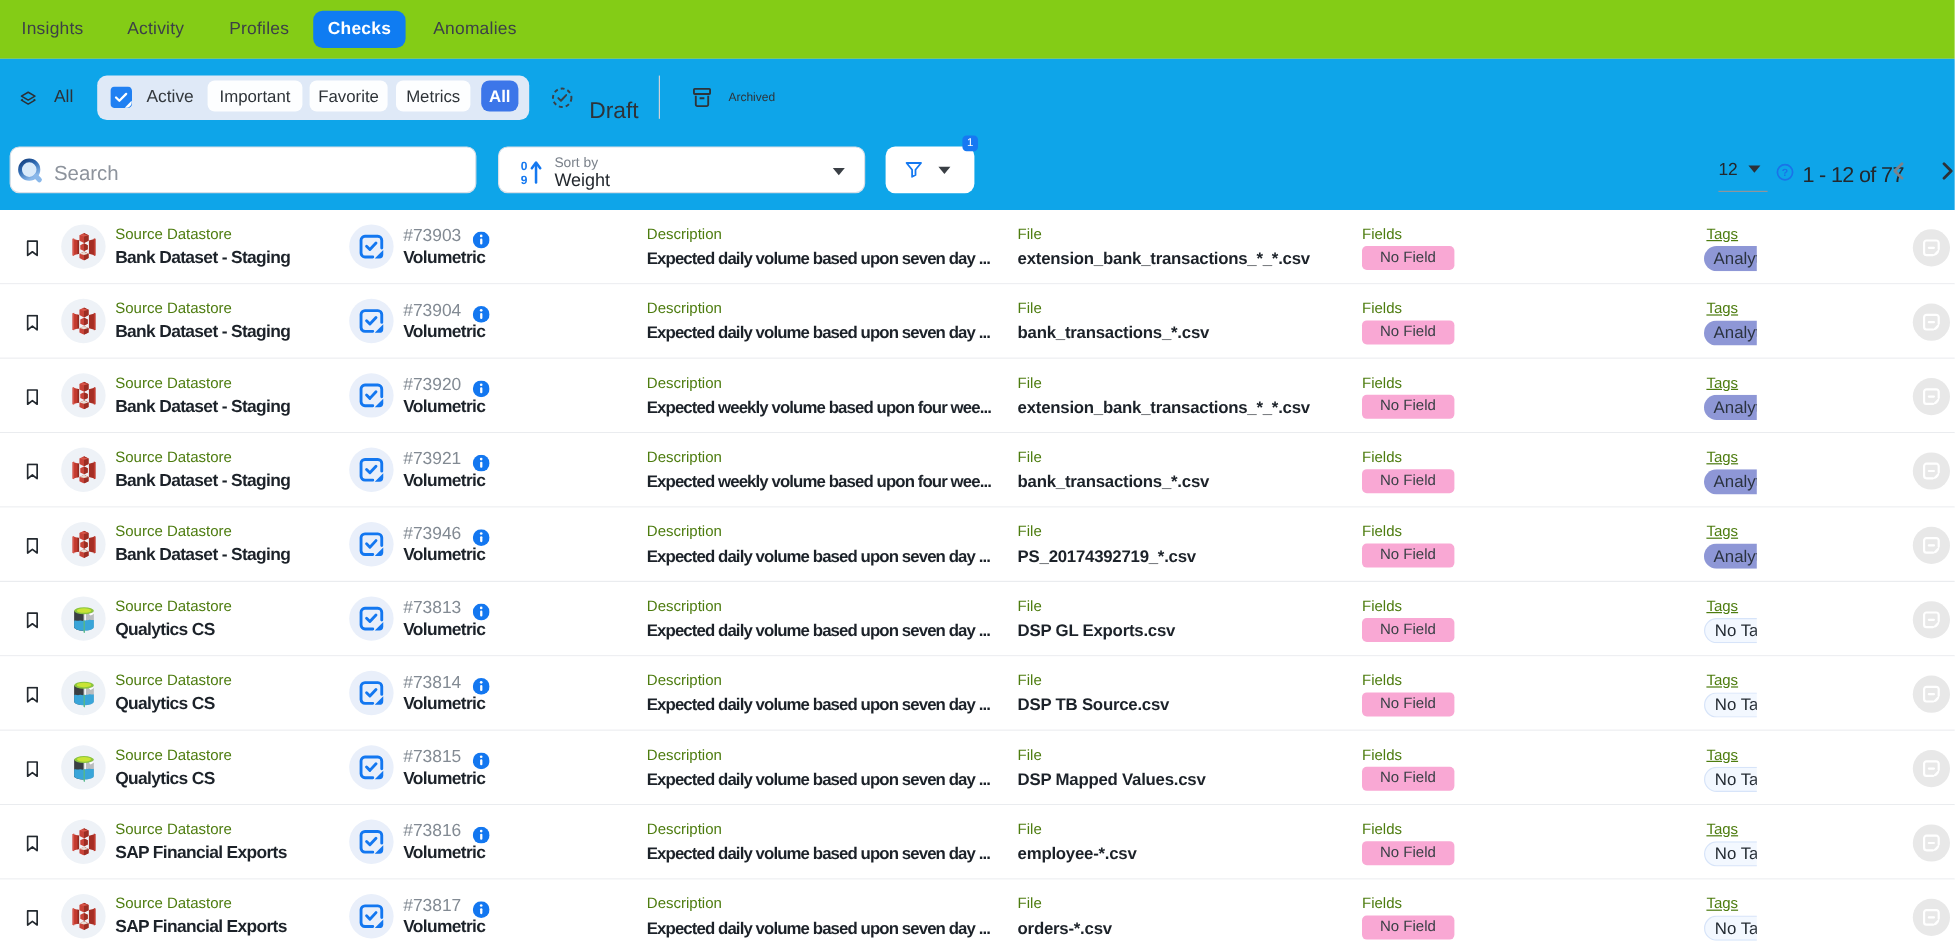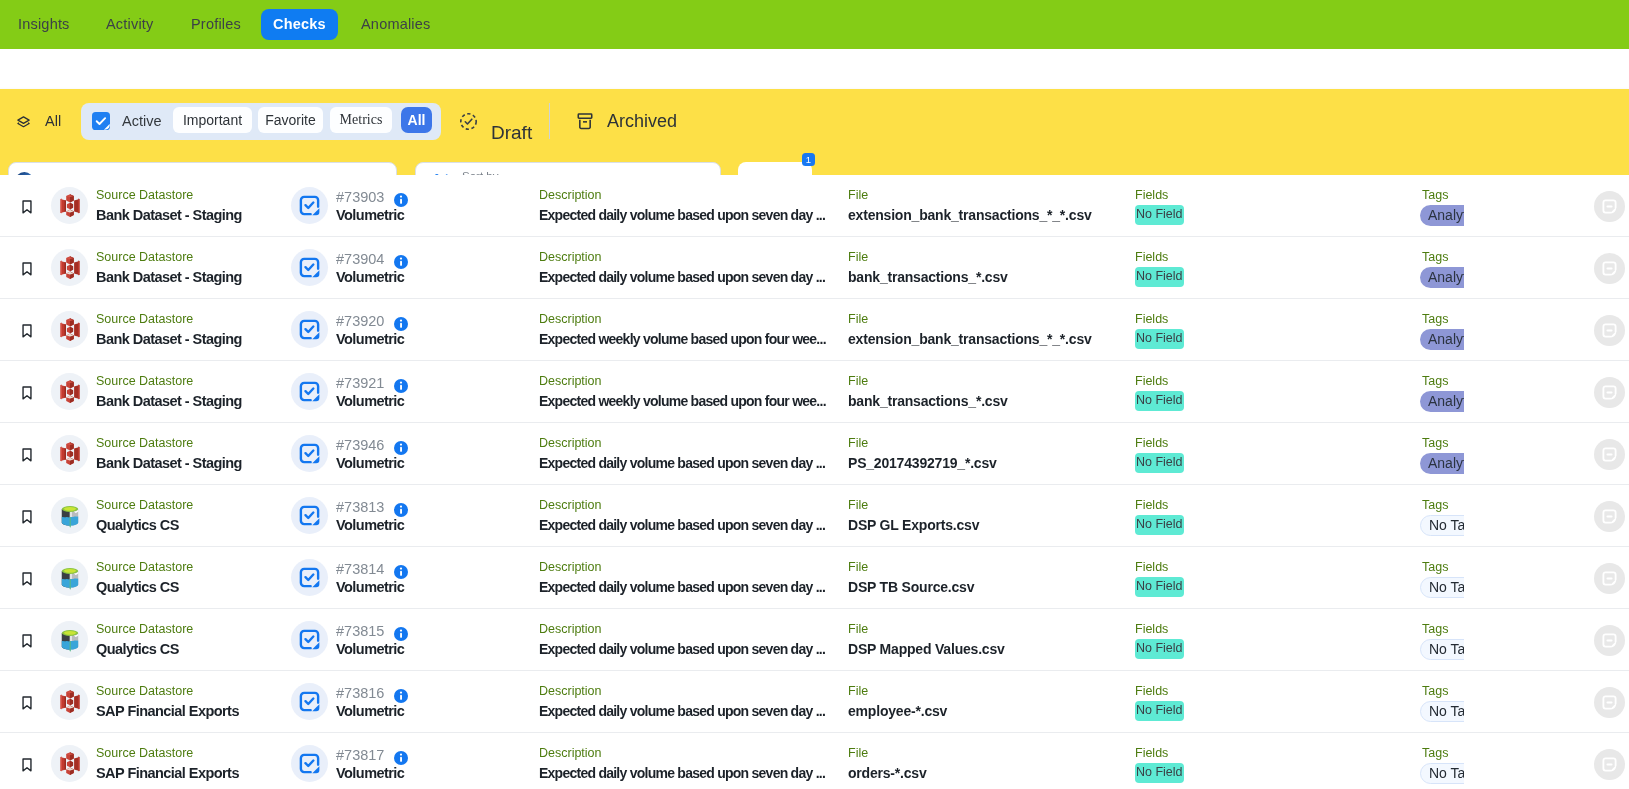--- a/index.html
+++ b/index.html
@@ -9,38 +9,38 @@
 
 
 .tabbar { position:absolute; left:0; top:0; width:1629px; height:49px; background:#84cc16; }
 .tab { position:absolute; top:0; height:49px; line-height:49px; font-size:14.5px; color:#3c4147;
   letter-spacing:.2px; font-weight:400; }
 .tabchecks { position:absolute; left:261px; top:9px; width:77px; height:31px; background:#0f7cf2;
   border-radius:8px; color:#fff; font-size:14.5px; font-weight:700; text-align:center; line-height:31px;
   letter-spacing:.2px; }
 
 
-.band { position:absolute; left:0; top:49px; width:1629px; height:126px; background:#fde047;
-  box-shadow:0 1px 3px rgba(120,130,140,.18);margin-top:40px; }
+.band { position:absolute; left:0; top:49px; width:1629px; height:126px; background:#0ea5e9;
+  box-shadow:0 1px 3px rgba(120,130,140,.18); }
 .licon { position:absolute; left:16px; top:26px; }
 .alltxt { position:absolute; left:45px; top:25px; font-size:14.5px; color:#2c3137; font-weight:400; line-height:15px; }
 .chipbox { position:absolute; left:81px; top:14px; width:360px; height:37px; background:#dfe9f7; border-radius:8px; }
 .cbx { position:absolute; left:92px; top:23px; }
 .activetxt { position:absolute; left:122px; top:25px; font-size:14.5px; color:#33383d; line-height:15px; }
 .chip { position:absolute; top:18px; height:26px; background:#fdfeff; border-radius:6px; font-size:14px;
   color:#2e3338; text-align:center; line-height:26px; }
 .chip.c1 { left:173px; width:79px; }
 .chip.c2 { left:258px; width:65px; }
-.chip.c3 { left:330px; width:62px;font-family:Liberation Serif, serif; }
+.chip.c3 { left:330px; width:62px; }
 .chip.call { left:401px; width:31px; background:#3c76e9; color:#fff; font-weight:700; border-radius:7px; }
 .drafticon { position:absolute; left:459px; top:23px; }
 .drafttxt { position:absolute; left:491px; top:36px; font-size:19px; color:#2e3338; line-height:15px; }
 .vdiv { position:absolute; left:549px; top:14px; width:1px; height:36px; background:#ccd2d9; }
 .archicon { position:absolute; left:577px; top:24px; }
-.archtxt { position:absolute; left:607px; top:25px; font-size:18px; color:#2e3338; line-height:15px; }
+.archtxt { position:absolute; left:607px; top:25px; font-size:10px; color:#2e3338; line-height:15px; }
 
 .searchbox { position:absolute; left:8px; top:73px; width:389px; height:39px; background:#fff;
   border:1px solid #d9dfe7; border-radius:8px; }
 .searchbox svg { position:absolute; left:5px; top:8px; }
 .searchph { position:absolute; left:36px; top:12px; font-size:17px; color:#8d939c; }
 .sortbox { position:absolute; left:415px; top:73px; width:306px; height:39px; background:#fff;
   border:1px solid #d9dfe7; border-radius:8px; }
 .sortbox .sicon { position:absolute; left:18px; top:9px; }
 .sortlbl { position:absolute; left:46px; top:7px; font-size:11.5px; color:#7b828b; }
 .sortval { position:absolute; left:46px; top:19px; font-size:15px; color:#23282e;text-align:right; }
@@ -77,24 +77,24 @@
 .idcell { left:336px; }
 .idline { height:15px; }
 .idtxt { font-size:14.5px; color:#828a93; line-height:15px; }
 .info { position:absolute; left:58px; top:5px; }
 .desccell { left:539px; }
 .desccell .val, .filecell .val { font-size:14px; letter-spacing:-0.2px; }
 .desccell .val { letter-spacing:-0.75px; }
 .trunc { max-width:288px; overflow:hidden; }
 .filecell { left:848px; }
 .fieldcell { left:1135px; }
-.fieldchip { margin-top:2px; display:inline-block; height:19.5px; background:#5eead4; border-radius:4px;
-  padding:0 1px; font-size:12.5px; color:#3a4046; line-height:19.5px; }
+.fieldchip { margin-top:2px; display:inline-block; height:19.5px; background:#f9a8d4; border-radius:4px;
+  padding:0 15px; font-size:12.5px; color:#3a4046; line-height:19.5px; }
 .tagcell { left:1420px; }
-.tagcell .lbl { padding-left:2px; }
+.tagcell .lbl { padding-left:2px;text-decoration:underline; }
 .tagclip { margin-top:2px; width:44px; overflow:hidden; }
 .tagpill { display:inline-block; height:21px; border-radius:11px; padding:0 8px; font-size:14px;
   line-height:21px; white-space:nowrap; }
 .tagpill.purple { background:#8e97d6; color:#2b3340; }
 .tagpill.bluetag { background:#f3f8ff; border:1px solid #d7e4f9; color:#242b33; line-height:19px; }
 .rbtn { position:absolute; left:1594px; top:16px; width:31px; height:31px; border-radius:50%;
   background:#e8e8e8; display:flex; align-items:center; justify-content:center; }
 </style>
 </head>
 <body>

